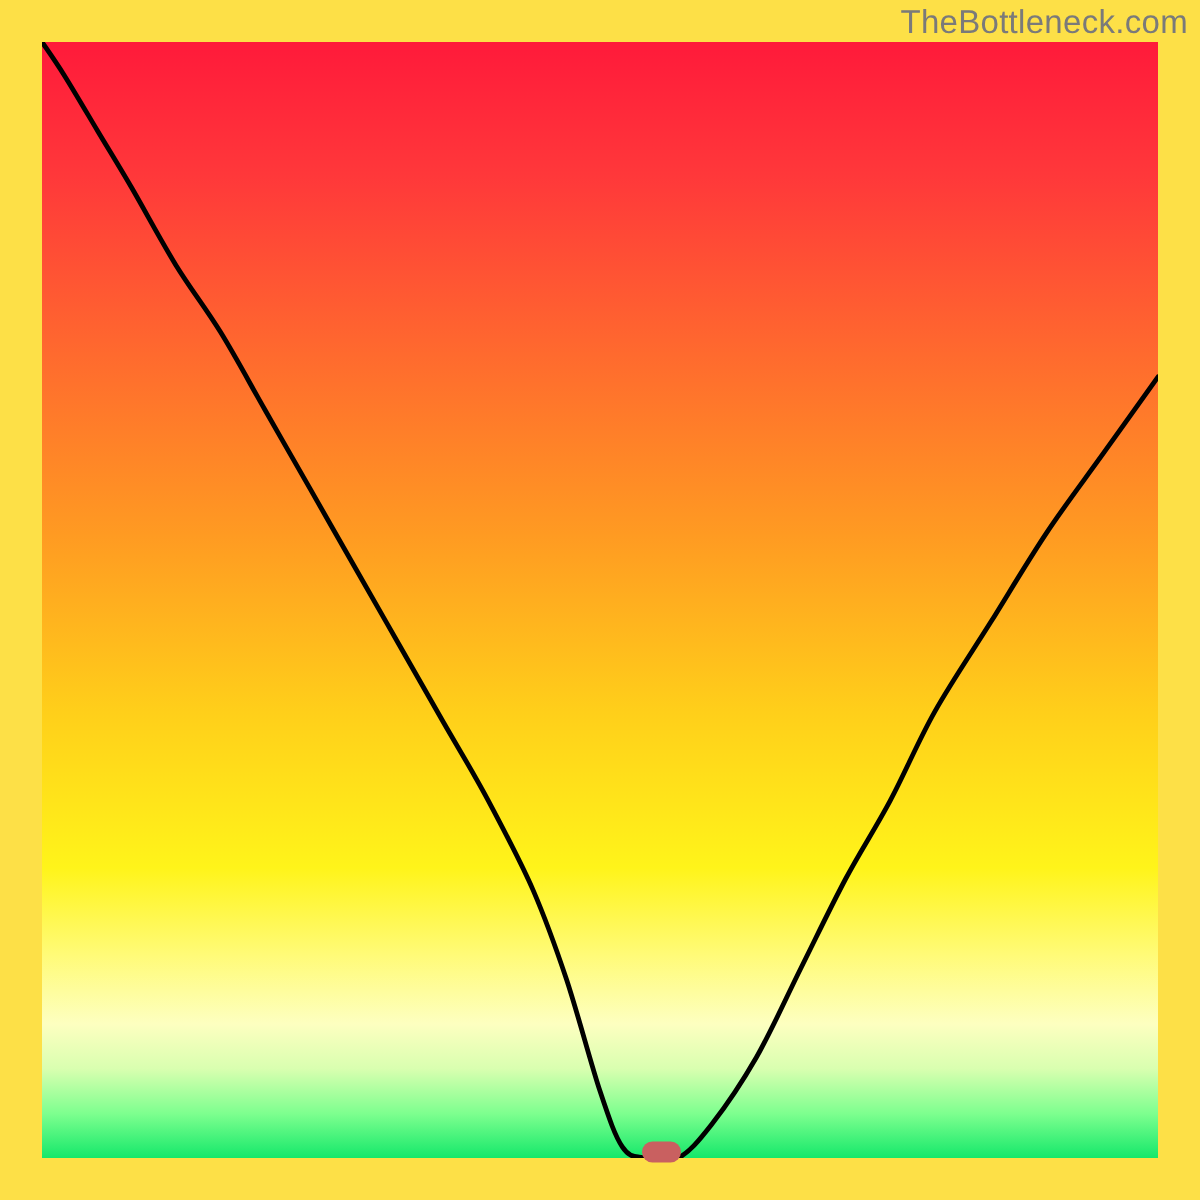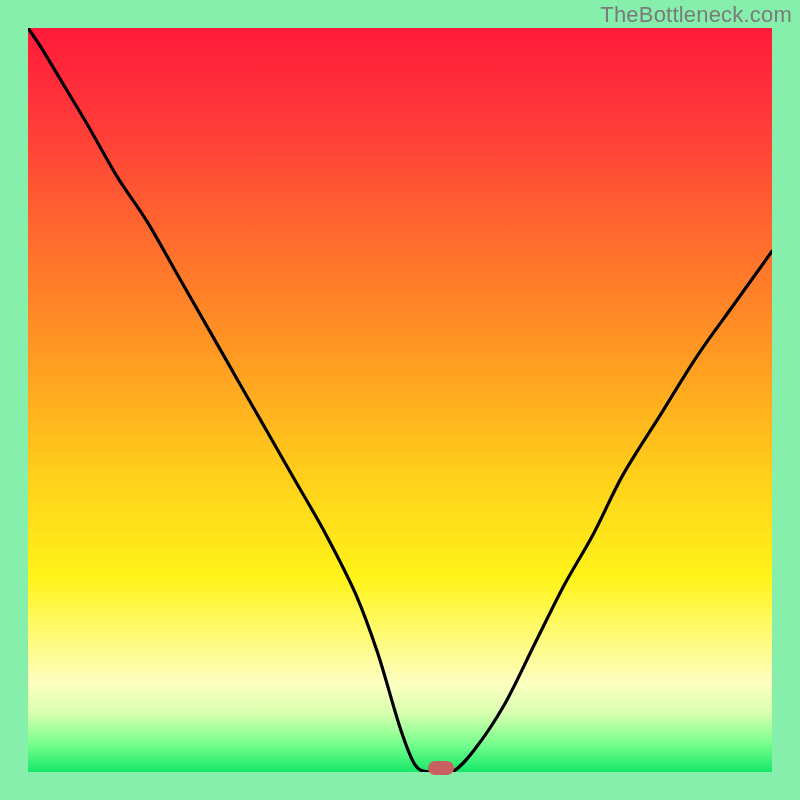--- a/index.html
+++ b/index.html
@@ -8,21 +8,21 @@
     width: 800px;
     height: 800px;
     background: #000;
     overflow: hidden;
     font-family: Arial, Helvetica, sans-serif;
   }
   .frame {
     position: relative;
     width: 800px;
     height: 800px;
-    background: #86efac;
+    background: #fde047;
   }
   .watermark {
     position: absolute;
     top: 2px;
     right: 8px;
     color: #7a7a7a;
     font-size: 22px;
     font-weight: 500;
     letter-spacing: 0.2px;
     z-index: 10;

